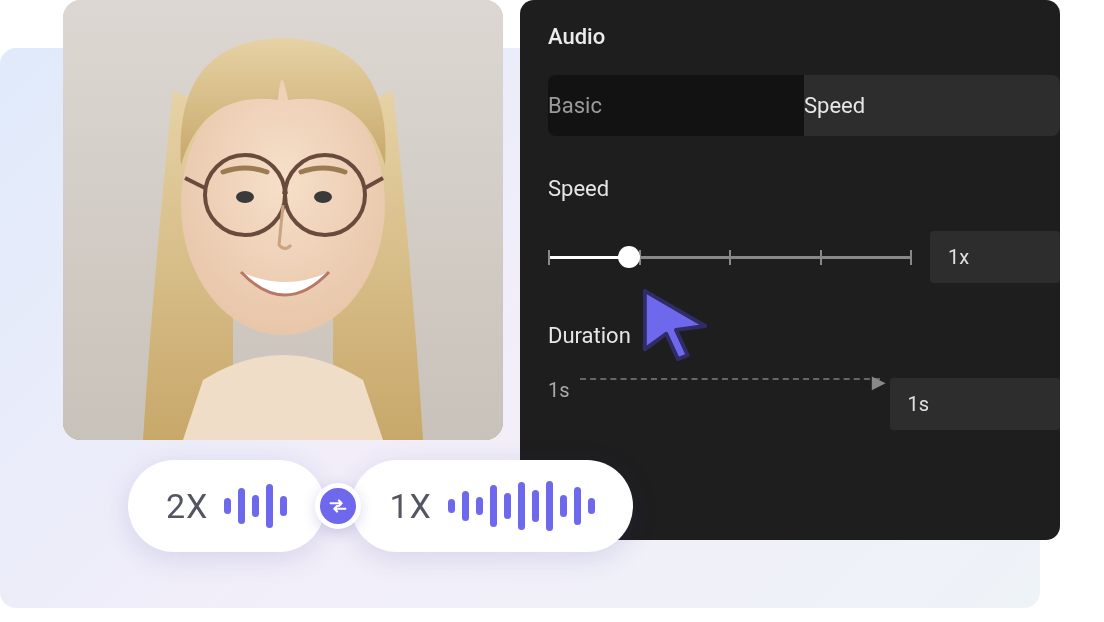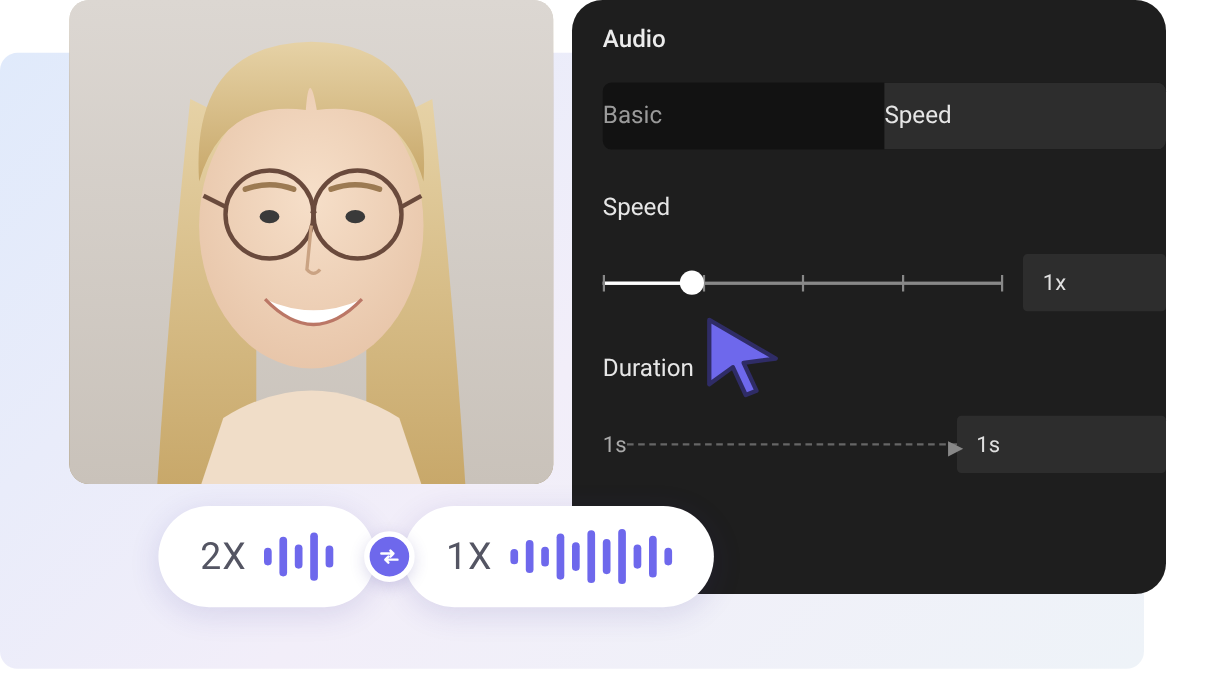--- a/index.html
+++ b/index.html
@@ -31,21 +31,21 @@
     background: linear-gradient(180deg, #d9d3c8 0%, #b8a890 20%, #a8966e 100%);
   }
   .video-preview svg { width: 100%; height: 100%; display: block; }
   .panel {
     position: absolute;
     left: 520px;
     top: 0;
     width: 540px;
     height: 540px;
     background: #1e1e1e;
-    border-radius: 28px;
+    border-radius: 14px;
     color: #e6e6e6;
     padding: 24px 0 0 28px;
   }
   .panel-title {
     font-size: 22px;
     font-weight: 500;
     color: #ececec;
     margin-bottom: 26px;
   }
   .tabs {
@@ -116,22 +116,21 @@
     background: #2d2d2d;
     border-radius: 4px;
     padding: 14px 18px;
     font-size: 20px;
     color: #e0e0e0;
     min-width: 130px;
     flex-grow: 1;
   }
   .duration-row {
     display: flex;
-    align-items: center;
-    gap: 0;
+    gap: 10px;
     color: #aaa;
     font-size: 20px;
     margin-top: 4px;
   }
   .duration-dash {
     flex: 0 0 300px;
     position: relative;
     height: 2px;
     border-top: 2px dashed #666;
   }
@@ -145,21 +144,21 @@
   .cursor-icon {
     position: absolute;
     left: 637px;
     top: 285px;
     width: 78px;
     height: 78px;
     z-index: 10;
   }
   .pills {
     position: absolute;
-    left: 144px;
+    left: 128px;
     top: 460px;
     display: flex;
     align-items: center;
     height: 92px;
     z-index: 20;
     text-align: right;
   }
   .pill {
     display: flex;
     align-items: center;

